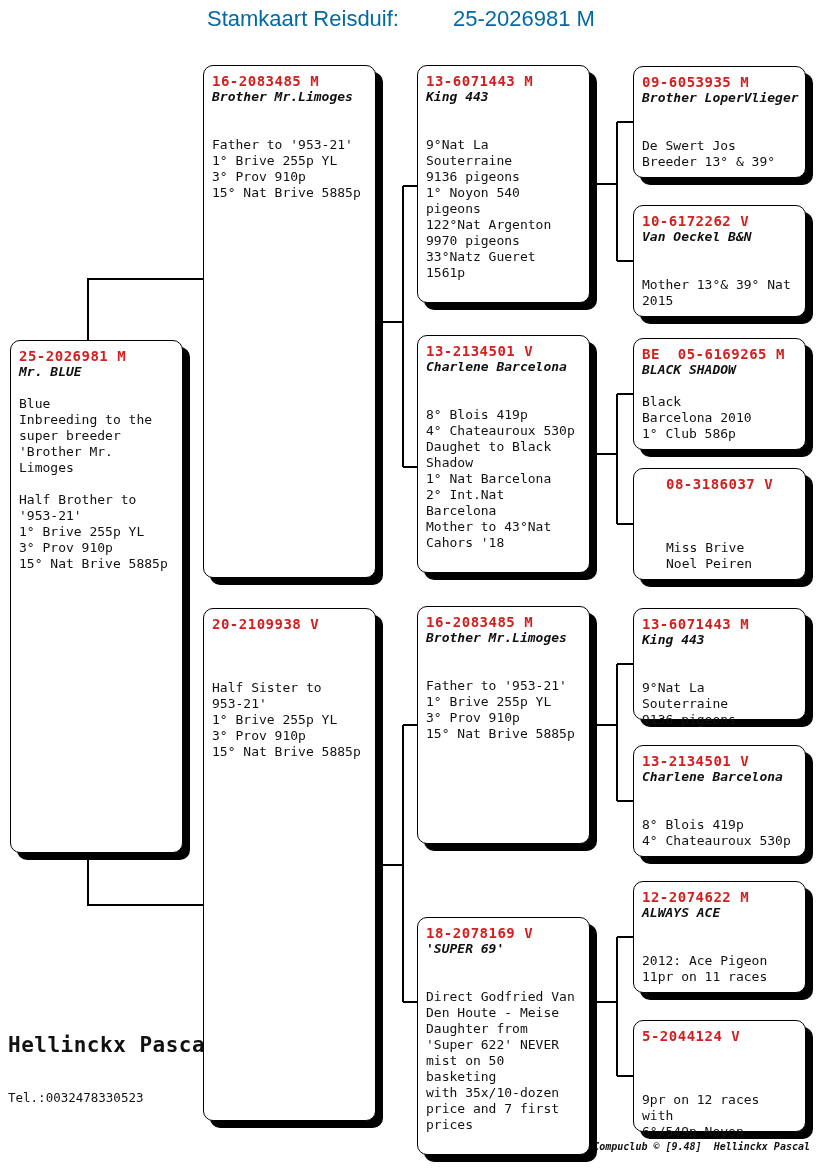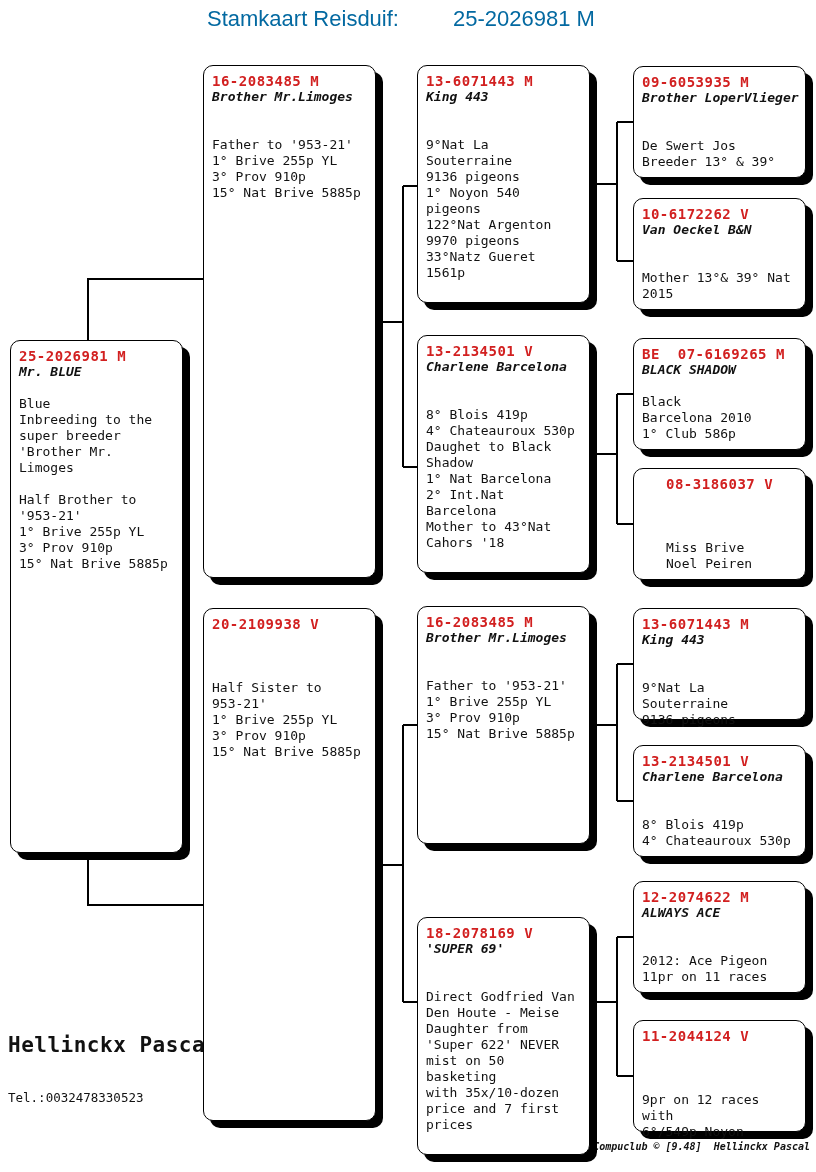--- a/index.html
+++ b/index.html
@@ -45,21 +45,21 @@
   .pbody{white-space:pre-wrap;}
   
   .b-subject{left:10px;top:340px;width:173px;height:513px;}
   .b-father {left:203px;top:65px;width:173px;height:513px;}
   .b-mother {left:203px;top:608px;width:173px;height:513px;}
   .b-gp1{left:417px;top:65px; width:173px;height:238px;}
   .b-gp2{left:417px;top:335px;width:173px;height:238px;}
   .b-gp3{left:417px;top:606px;width:173px;height:238px;}
   .b-gp4{left:417px;top:917px;width:173px;height:238px;}
   .b-ggp1{left:633px;top:66px;  width:173px;height:112px;}
-  .b-ggp2{left:633px;top:198px; width:173px;height:112px;}
+  .b-ggp2{left:633px;top:205px; width:173px;height:112px;}
   .b-ggp3{left:633px;top:338px; width:173px;height:112px;}
   .b-ggp4{left:633px;top:468px; width:173px;height:112px;padding-left:32px;}
   .b-ggp5{left:633px;top:608px; width:173px;height:112px;}
   .b-ggp6{left:633px;top:745px; width:173px;height:112px;}
   .b-ggp7{left:633px;top:881px; width:173px;height:112px;}
   .b-ggp8{left:633px;top:1020px;width:173px;height:112px;}
   .owner-name{
     position:absolute;left:8px;top:1033px;
     font-size:21px;font-weight:bold;letter-spacing:0.5px;
   }
@@ -223,21 +223,21 @@
 <div class="box b-ggp2">
   <div class="ring">10-6172262 V</div>
   <div class="pname">Van Oeckel B&amp;N</div>
   <div class="pbody">
 
 Mother 13°&amp; 39° Nat
 2015</div>
 </div>
 
 <div class="box b-ggp3">
-  <div class="ring">BE  07-6169265 M</div>
+  <div class="ring">BE  05-6169265 M</div>
   <div class="pname">BLACK SHADOW</div>
   <div class="pbody">
 Black
 Barcelona 2010
 1° Club 586p</div>
 </div>
 
 <div class="box b-ggp4">
   <div class="ring">08-3186037 V</div>
   <div class="pname"></div>
@@ -268,21 +268,21 @@
 <div class="box b-ggp7">
   <div class="ring">12-2074622 M</div>
   <div class="pname">ALWAYS ACE</div>
   <div class="pbody">
 
 2012: Ace Pigeon
 11pr on 11 races</div>
 </div>
 
 <div class="box b-ggp8">
-  <div class="ring">11-2044124 V</div>
+  <div class="ring">5-2044124 V</div>
   <div class="pname"></div>
   <div class="pbody">
 
 9pr on 12 races with
 6°/549p Noyon</div>
 </div>
 
 <div class="owner-name">Hellinckx Pascal</div>
 <div class="owner-phone">Tel.:0032478330523</div>
 <div class="credit">Compuclub © [9.48]  Hellinckx Pascal</div>

